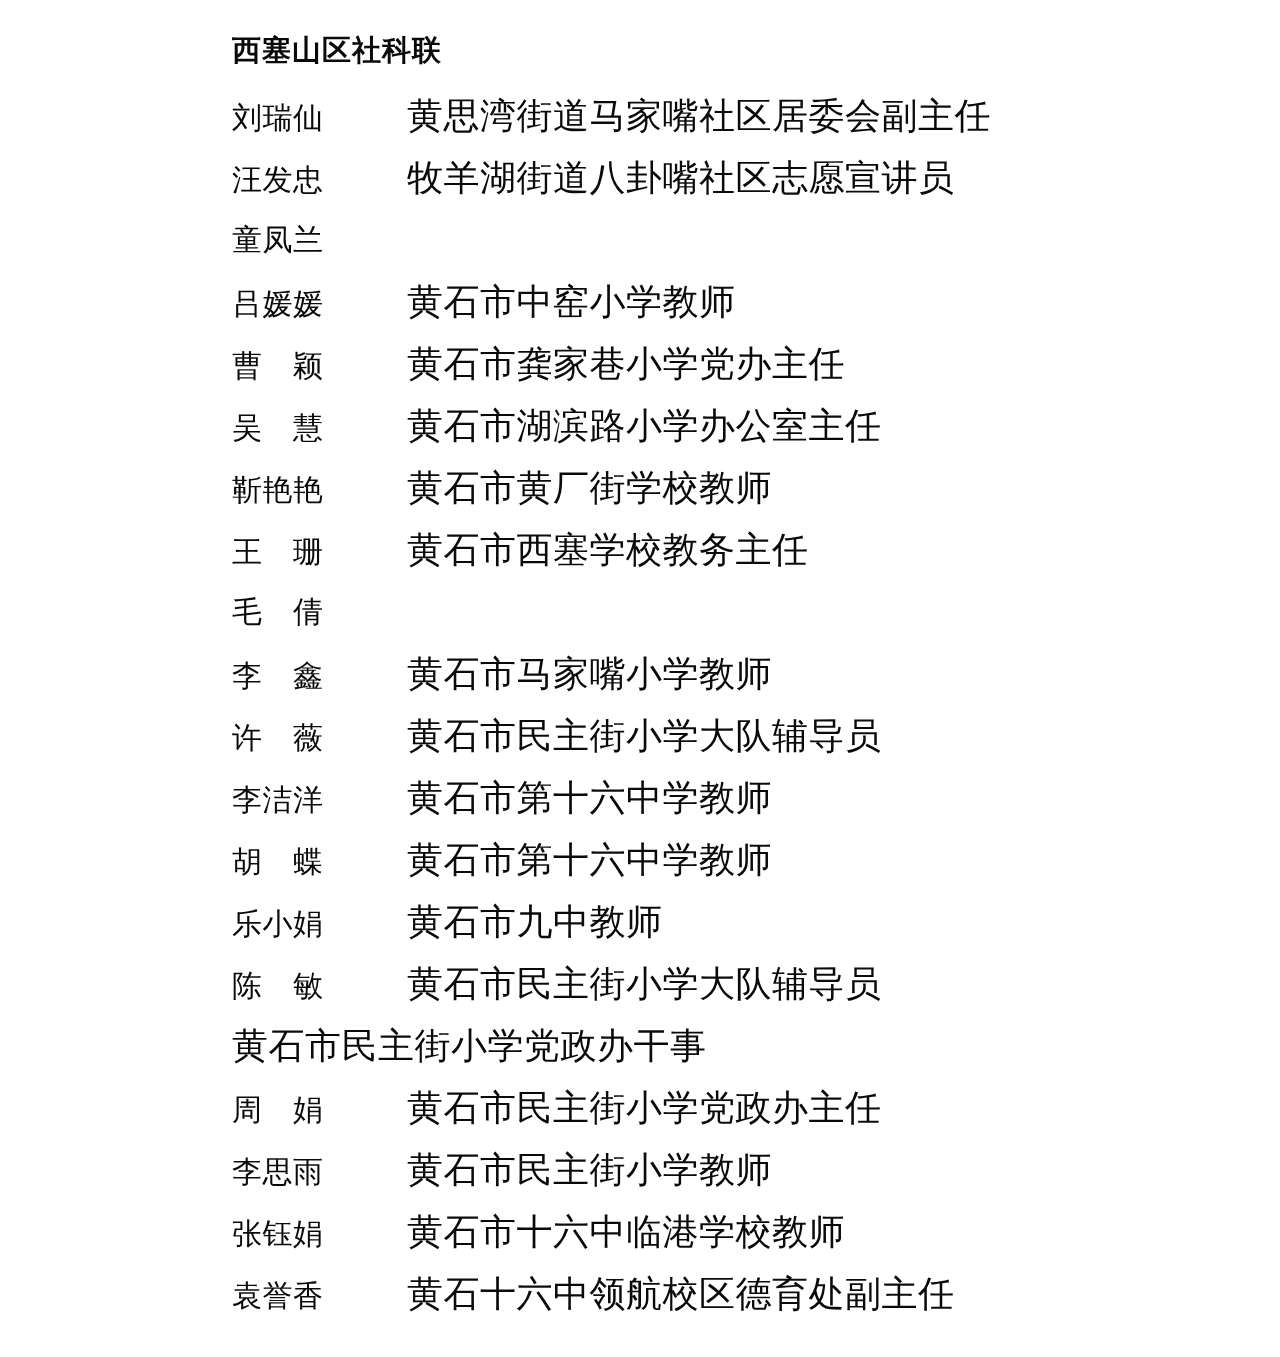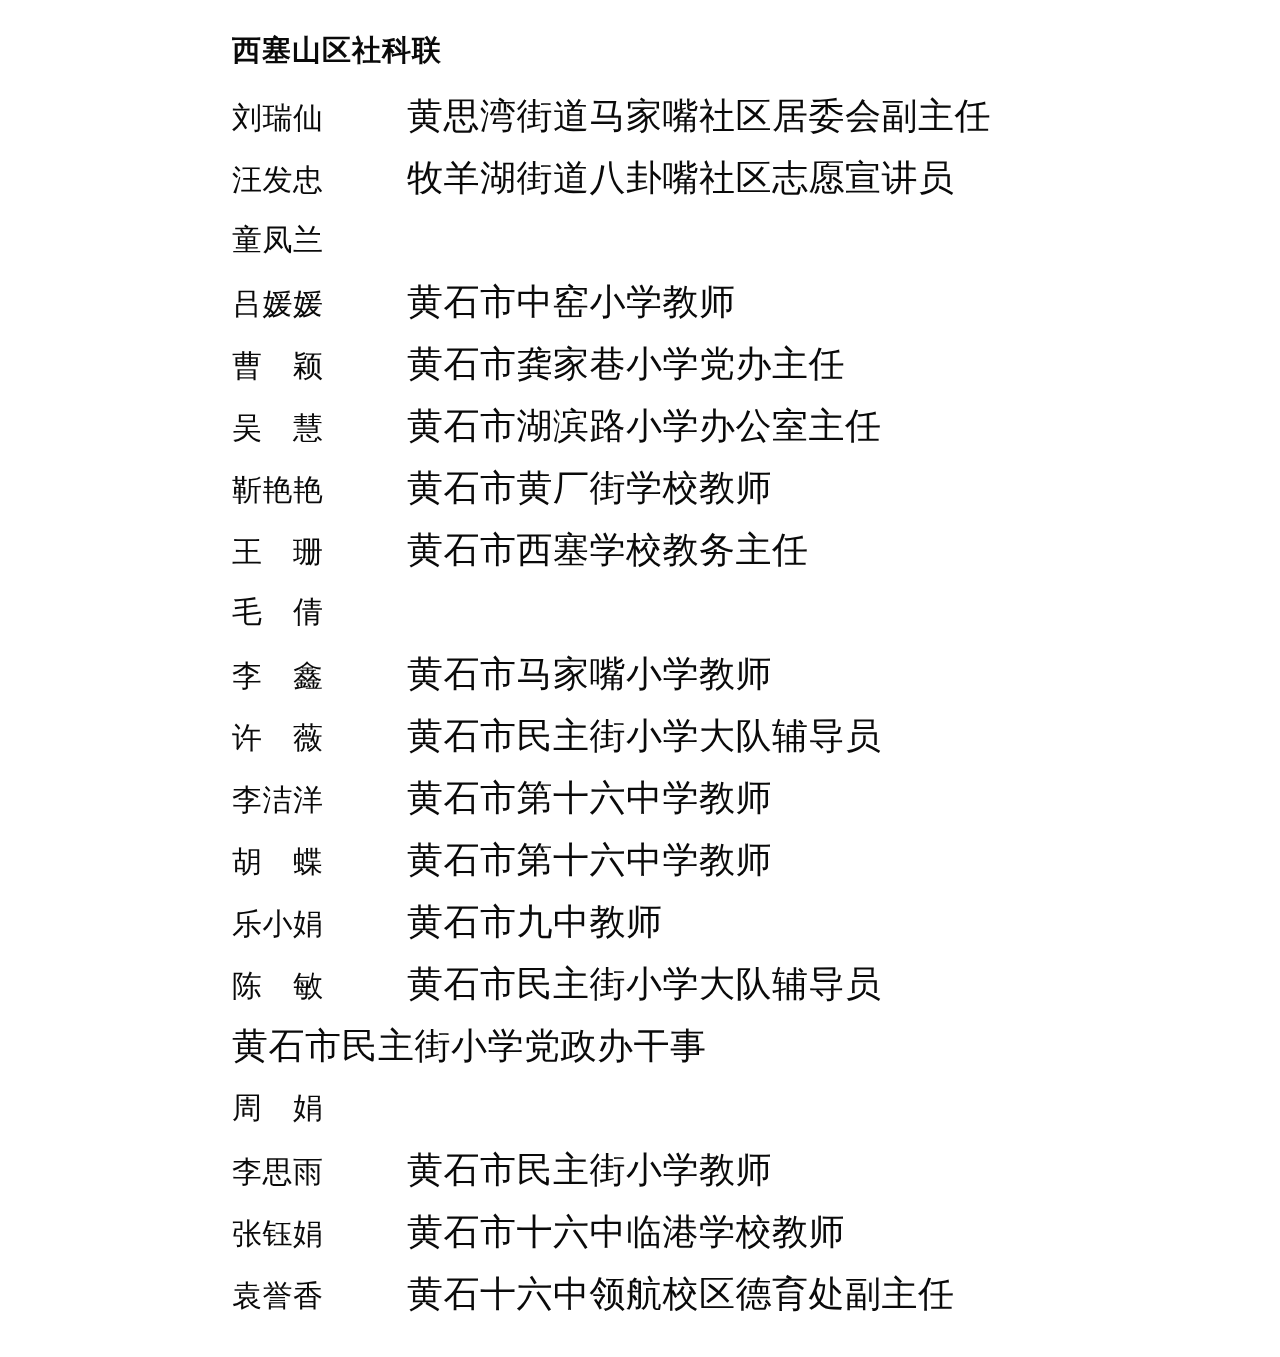--- a/index.html
+++ b/index.html
@@ -137,20 +137,21 @@
       <span class="entry-name">陈　敏</span>
       <span class="entry-role">黄石市民主街小学大队辅导员</span>
     </li>
 
     <li class="entry-row">
       <span class="entry-role">黄石市民主街小学党政办干事</span>
     </li>
 
     <li class="entry-row">
       <span class="entry-name">周　娟</span>
+      <span class="entry-role">黄石市民主街小学党政办主任</span>
     </li>
 
     <li class="entry-row">
       <span class="entry-name">李思雨</span>
       <span class="entry-role">黄石市民主街小学教师</span>
     </li>
 
     <li class="entry-row">
       <span class="entry-name">张钰娟</span>
       <span class="entry-role">黄石市十六中临港学校教师</span>

